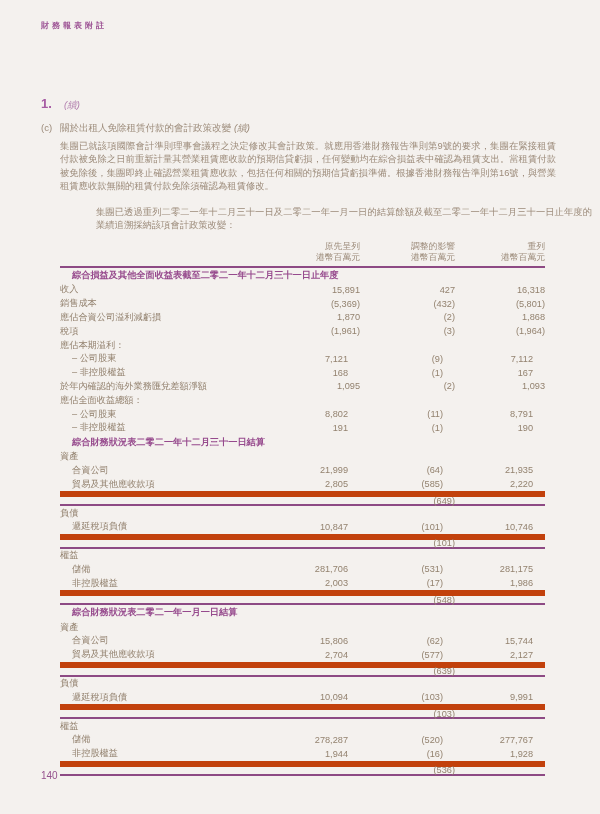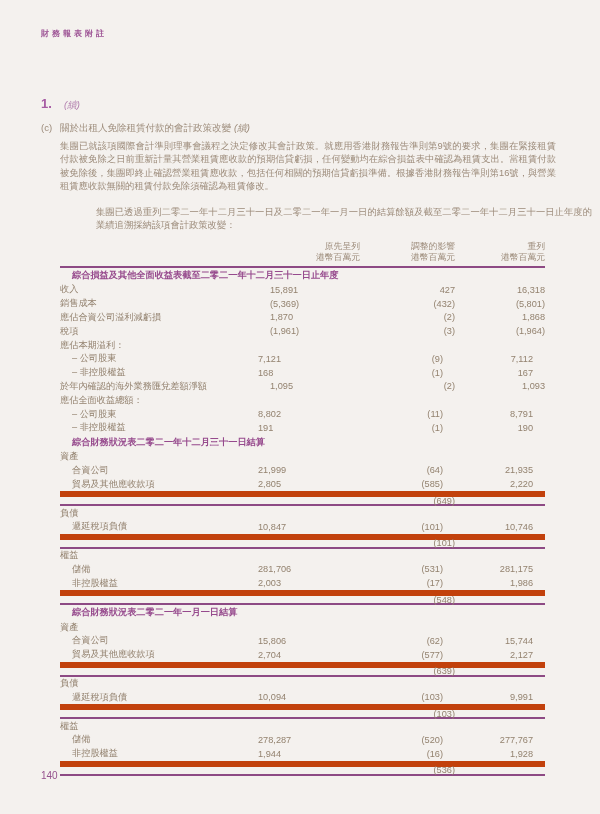--- a/index.html
+++ b/index.html
@@ -1,20 +1,20 @@
 <!DOCTYPE html>
 <html><head>
 <meta charset="utf-8">
 <style>
   * { margin:0; padding:0; box-sizing:border-box; }
   html,body { width:600px; }
   body { font-family:"Liberation Sans", sans-serif; }
   .page { position:relative; width:600px; height:814px; background:#f4f1ee; overflow:hidden; }
 
-  .doc-header { position:absolute; left:41px; top:28px; font-size:8px; font-weight:bold;
+  .doc-header { position:absolute; left:41px; top:20px; font-size:8px; font-weight:bold;
                 color:#9c5294; letter-spacing:3px; }
 
   .title-row { position:absolute; left:41px; top:96px; display:flex; align-items:baseline;
                color:#a65ba3; font-weight:bold; font-size:13px; }
   .title-num { width:19px; }
   .title-cont { font-size:9.5px; font-style:italic; font-weight:normal; color:#b27fae; margin-left:4px; }
 
   .subtitle-row { position:absolute; left:41px; top:122px; display:flex; align-items:baseline;
                   font-size:9.5px; color:#9c8b7a; }
   .subtitle-label { width:19px; }
@@ -27,21 +27,21 @@
 
   .table-wrap { position:absolute; left:60px; top:241px; width:485px; }
   .thead { display:flex; padding-bottom:3px; }
   .thead .tlabel { width:210px; }
   .thead .hcell { text-align:right; font-size:8.8px; line-height:11px; color:#9c8b7a; }
   .thead .hc1 { width:90px; } .thead .hc2 { width:95px; } .thead .hc3 { width:90px; }
   .thick-line { height:2px; background:#8d4a84; }
 
   .trow { display:flex; align-items:center; height:13.8px; font-size:9.2px; color:#93826f; }
   .trow .tlabel { width:210px; white-space:nowrap; }
-  .trow .c1 { width:90px; text-align:left; }
+  .trow .c1 { width:90px; text-align:right; }
   .trow .c2 { width:95px; text-align:right; }
   .trow .c3 { width:90px; text-align:right; }
   .trow.section { color:#964a8d; font-weight:bold; height:15px; }
   .trow.section .tlabel { width:485px;margin-left:12px; }
   .trow.indent .tlabel { padding-left:12px; width:198px; }
   .trow.subtotal { border-top:6px solid #c2410c; border-bottom:2px solid #8d4a84; height:15px; }
 
   .page-number { position:absolute; left:41px; top:770px; font-size:10px; color:#95518d; }
 </style>
 </head>

